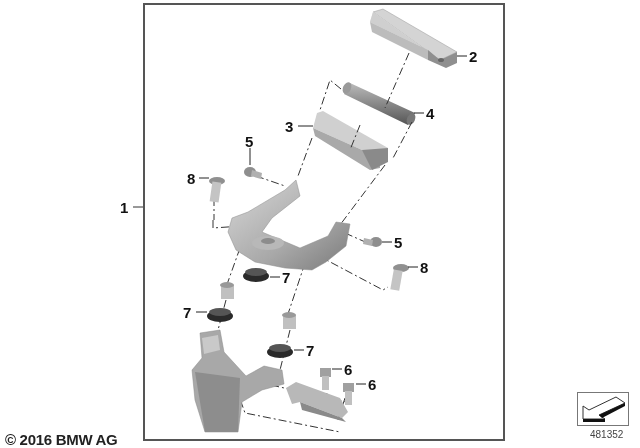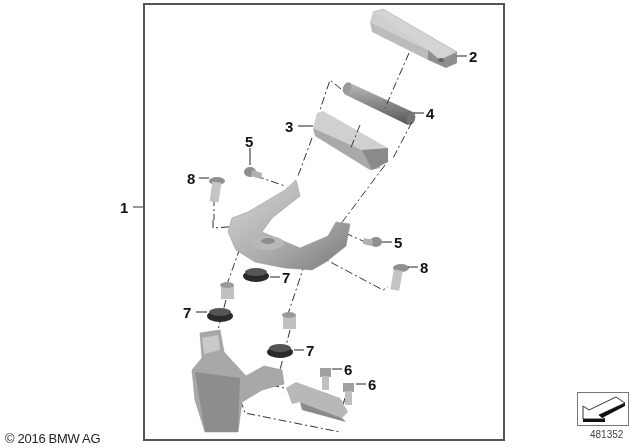--- a/index.html
+++ b/index.html
@@ -2,21 +2,21 @@
 <html><head>
 <meta charset="utf-8">
 <style>
   html, body { margin: 0; padding: 0; background: #ffffff; }
   body { width: 640px; height: 448px; position: relative; overflow: hidden;
          font-family: "Liberation Sans", sans-serif; }
   .frame { position: absolute; left: 143px; top: 3px; width: 362px; height: 438px;
            border: 2px solid #555; box-sizing: border-box; }
   .label { position: absolute; font-weight: bold; font-size: 15px; color: #111;
            font-family: "Liberation Sans", sans-serif; line-height: 1; }
-  .copyright { position: absolute; left: 5px; top: 431px; font-size: 13px; font-weight: normal;
+  .copyright { position: absolute; left: 5px; top: 431px; font-size: 15px; font-weight: bold;
                color: #222; letter-spacing: -0.3px; }
   .diagram-id { position: absolute; left: 590px; top: 429px; font-size: 10px; color: #444; }
   .nav-arrow { position: absolute; left: 577px; top: 392px; width: 52px; height: 34px;
                border: 1px solid #777; box-sizing: border-box; background: #fff; cursor: pointer; }
   svg.art { position: absolute; left: 0; top: 0; }
 </style>
 </head>
 <body>
 
 <div class="frame"></div>

